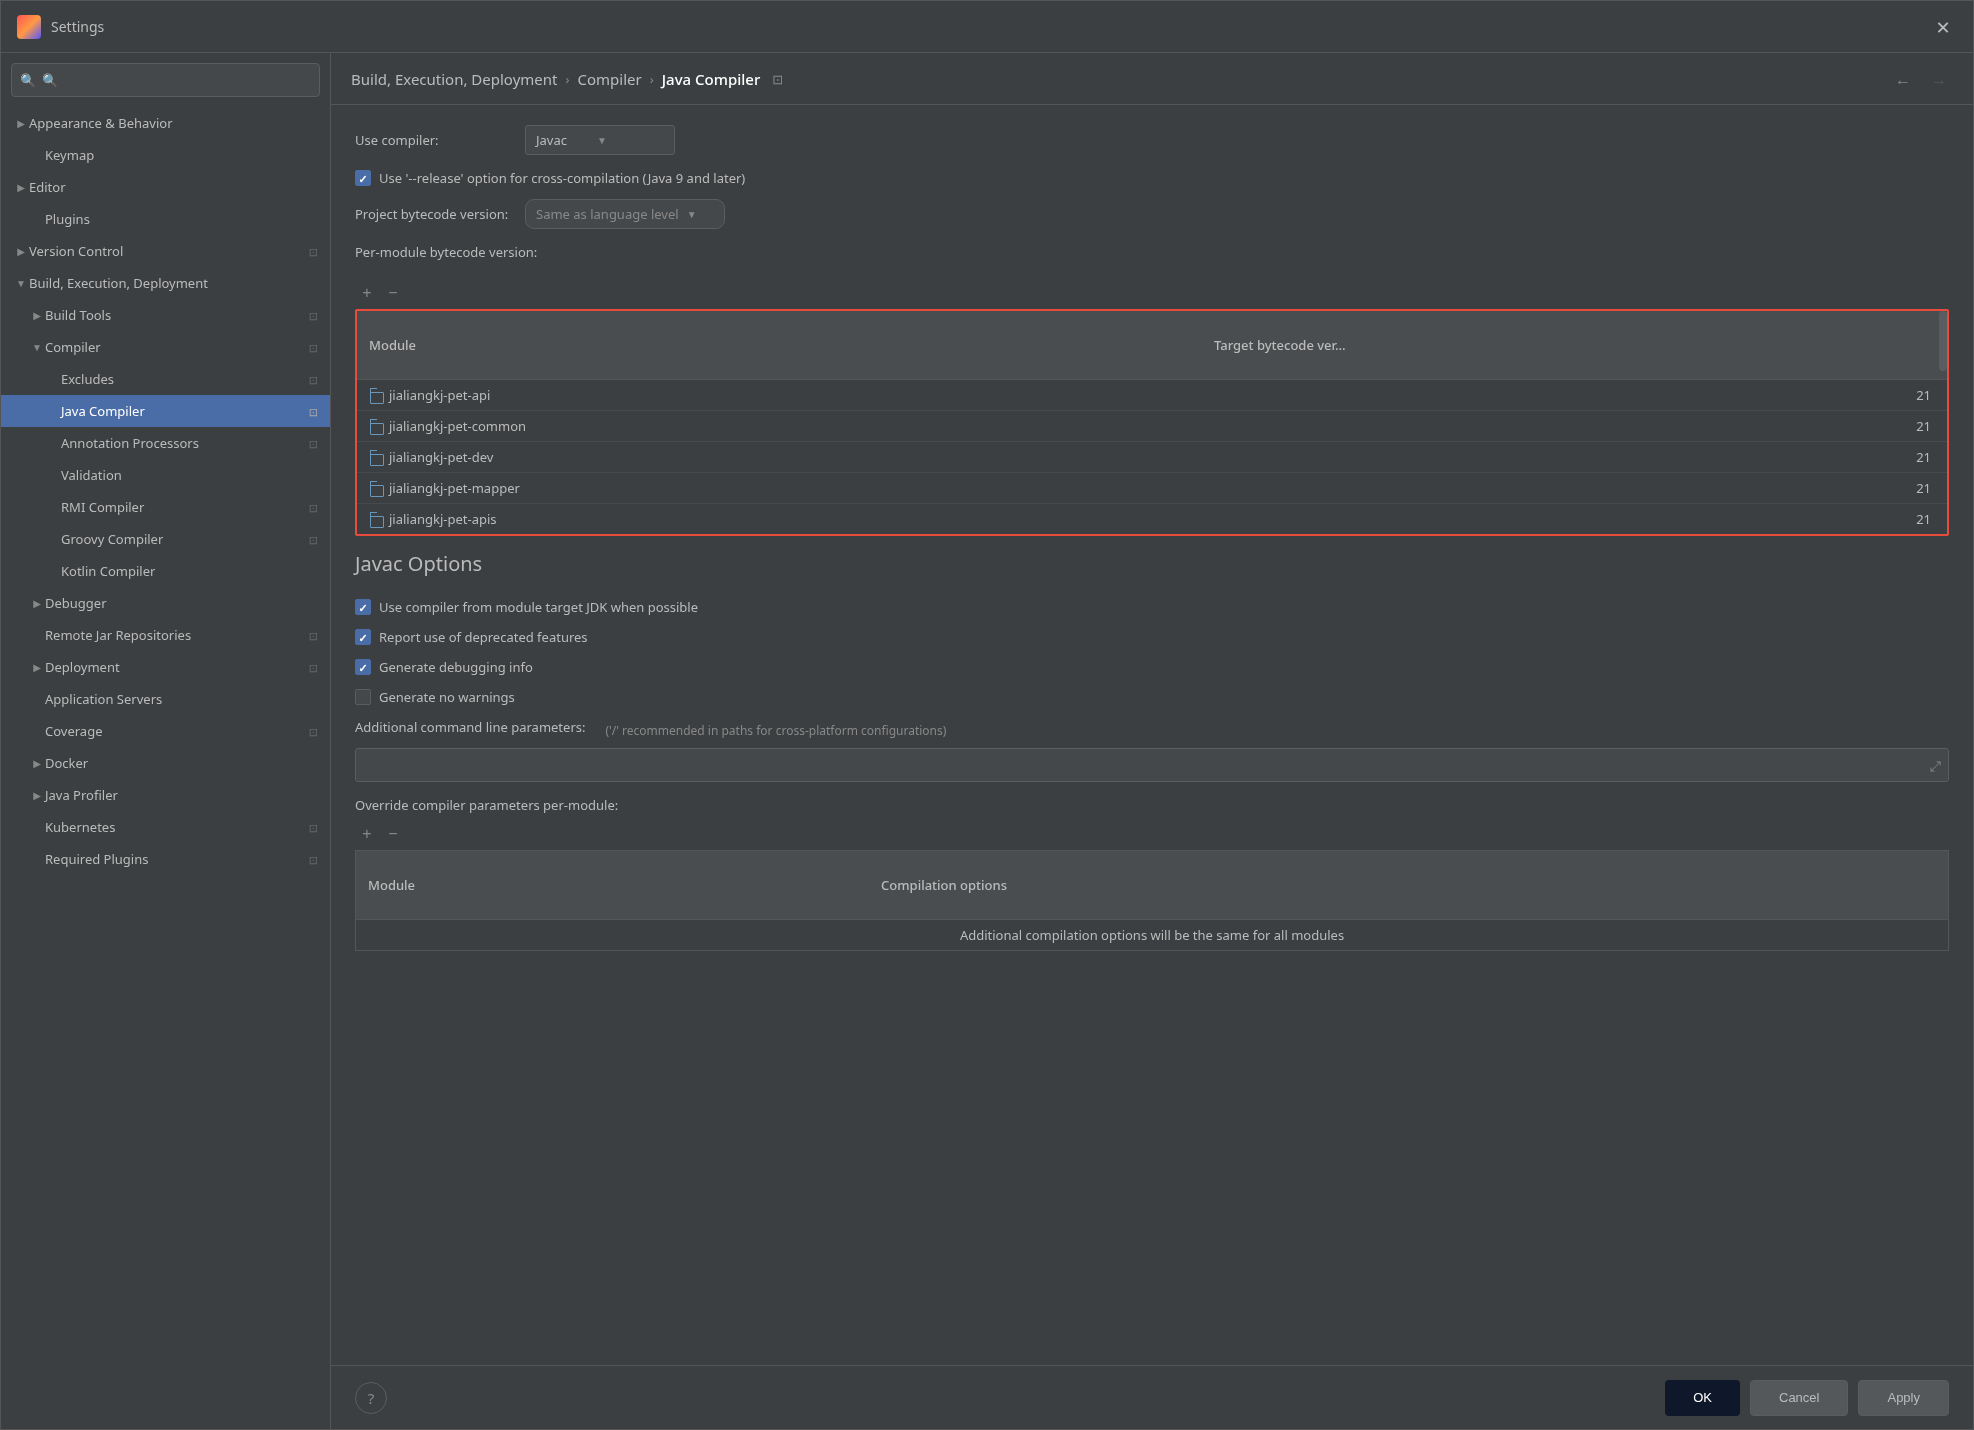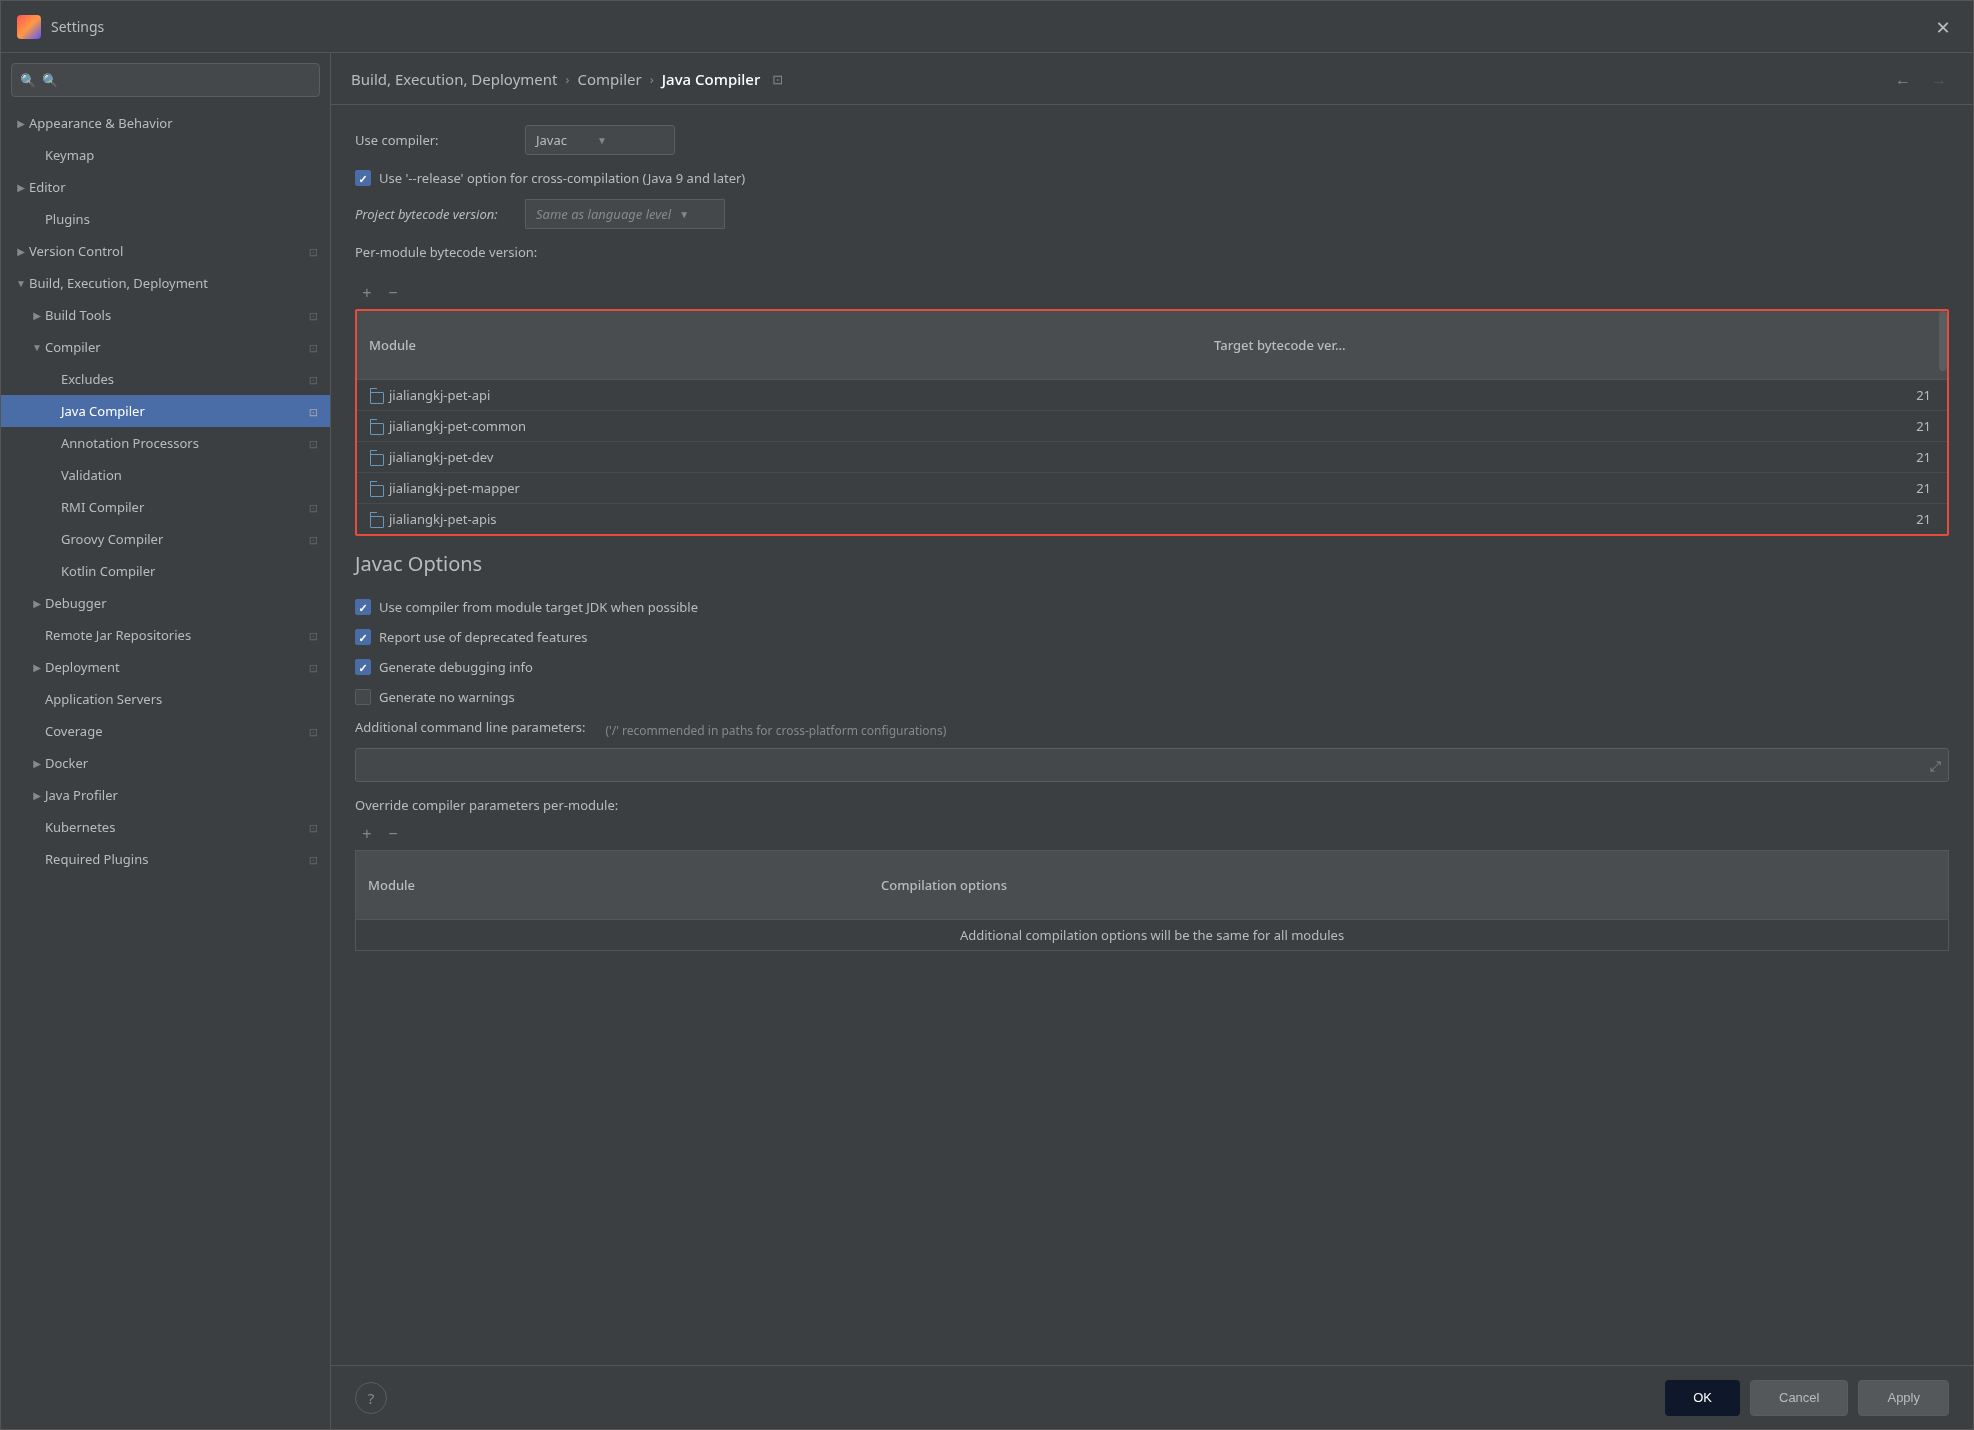--- a/index.html
+++ b/index.html
@@ -242,21 +242,21 @@
       font-size: 13px;
     }
     .section-label {
       color: #bbbbbb;
       font-size: 13px;
       margin-bottom: 20px;
     }
     .bytecode-dropdown {
       background: #45484a;
       border: 1px solid #5a5d5f;
-      border-radius: 1px;
+      border-radius: 9px;
       height: 30px;
       padding: 0 10px;
       color: #888;
       font-size: 13px;
       display: flex;
       align-items: center;
       gap: 8px;
       cursor: pointer;
       min-width: 200px;
     }
@@ -637,21 +637,21 @@
             <span>Javac</span>
             <span class="dropdown-arrow">▼</span>
           </div>
         </div>
 
         <div class="checkbox-row">
           <div class="checkbox checked"></div>
           <span class="checkbox-label">Use '--release' option for cross-compilation (Java 9 and later)</span>
         </div>
 
-        <div class="form-row" style="margin-top:12px;font-style:italic;">
+        <div class="form-row" style="margin-top:12px;">
           <span class="form-label">Project bytecode version:</span>
           <div class="bytecode-dropdown">
             <span>Same as language level</span>
             <span class="dropdown-arrow">▼</span>
           </div>
         </div>
 
         <div class="section-label">Per-module bytecode version:</div>
 
         <div class="table-toolbar">

